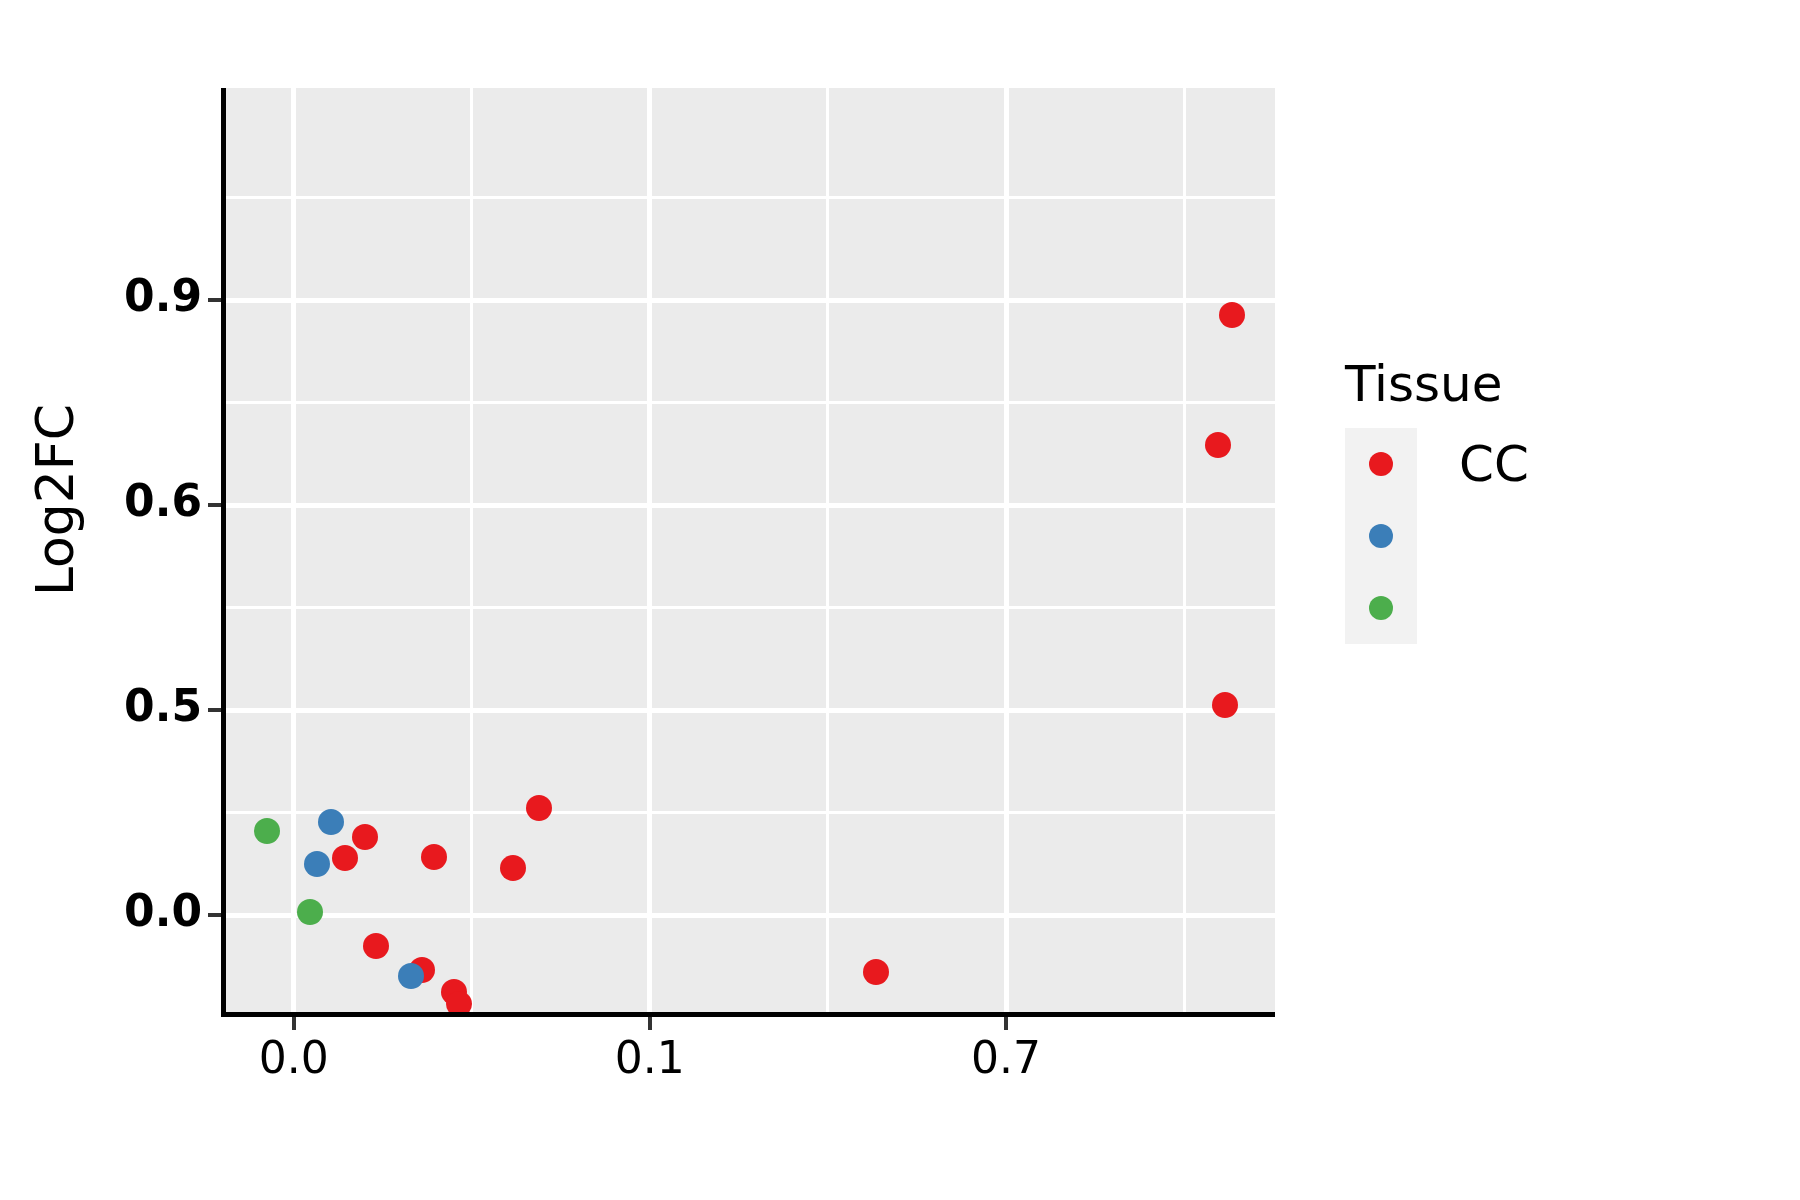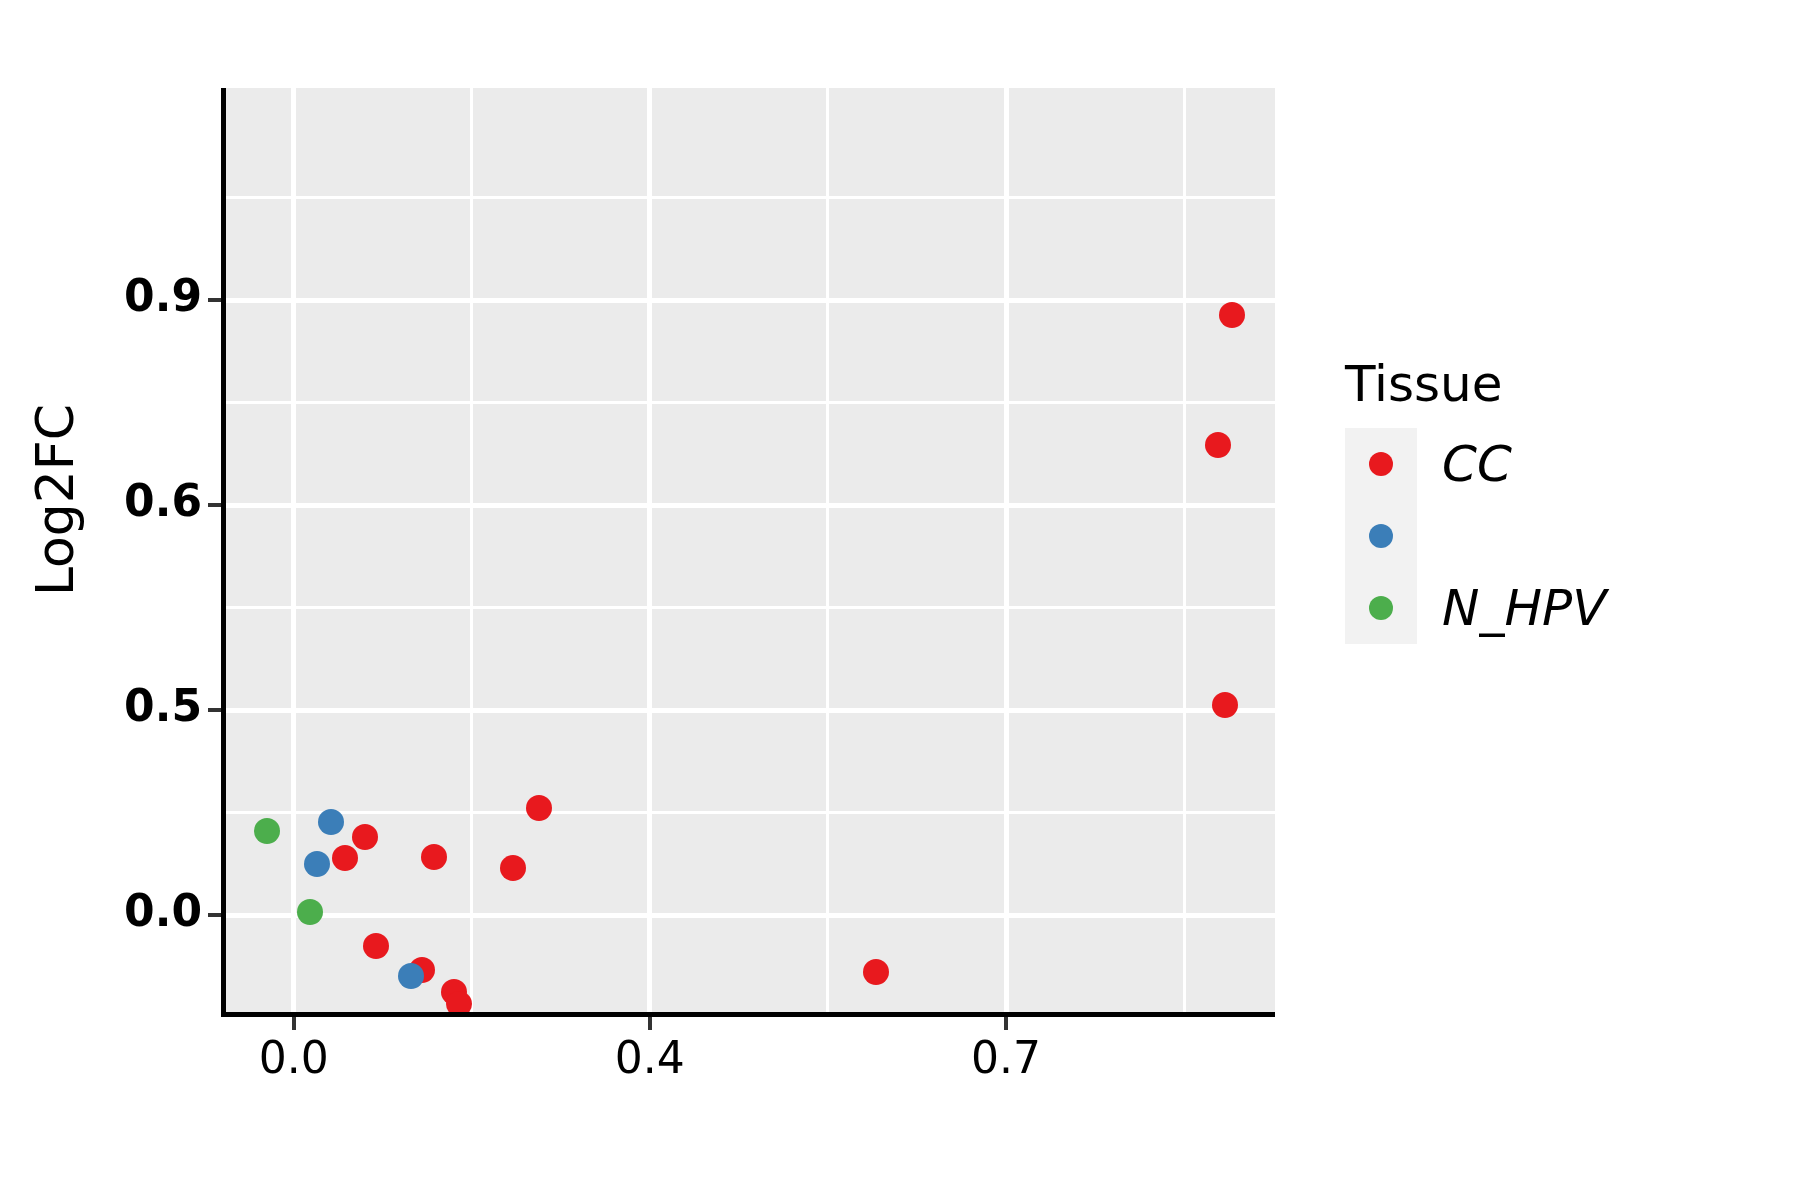--- a/index.html
+++ b/index.html
@@ -60,21 +60,21 @@
   
   #legend{position:absolute;left:1345px;top:355px;width:440px;}
   #legend-title{font-size:50px;color:#000;margin-bottom:15px;white-space:nowrap;}
   #legend-keys{display:flex;flex-direction:column;}
   .legend-row{display:flex;align-items:center;height:72px;}
   .legend-key{
     width:72px;height:72px;background:#F2F2F2;
     display:flex;align-items:center;justify-content:center;flex:0 0 auto;
   }
   .legend-dot{width:24px;height:24px;border-radius:50%;}
-  .legend-label{font-size:50px;color:#000;margin-left:25px;white-space:nowrap;font-style:italic;}
+  .legend-label{font-size:50px;color:#000;margin-left:42px;white-space:nowrap;}
 </style>
 </head>
 <body>
 
 <div id="root">
 
 
   <div id="panel">
     <div id="gridlines">
         <div class="gridline grid-major-h" style="top: 824.524px;"></div>
@@ -122,21 +122,21 @@
       <div class="ticklabel-y" style="top: 885.024px;">0.0</div>
       <div class="tick-y" style="top: 708.146px;"></div>
       <div class="ticklabel-y" style="top: 680.146px;">0.5</div>
       <div class="tick-y" style="top: 503.268px;"></div>
       <div class="ticklabel-y" style="top: 475.268px;">0.6</div>
       <div class="tick-y" style="top: 298.39px;"></div>
       <div class="ticklabel-y" style="top: 270.39px;">0.9</div>
       <div class="tick-x" style="left: 291.677px;"></div>
       <div class="ticklabel-x" style="left: 203.677px;">0.0</div>
       <div class="tick-x" style="left: 647.874px;"></div>
-      <div class="ticklabel-x" style="left: 559.874px;">0.4</div>
+      <div class="ticklabel-x" style="left: 559.874px;">0.1</div>
       <div class="tick-x" style="left: 1004.07px;"></div>
       <div class="ticklabel-x" style="left: 916.071px;">0.7</div>
     </div>
 
   <div id="axis-title-y">Log2FC</div>
 
   <div id="legend">
     <div id="legend-title">Tissue</div>
     <div id="legend-keys">
         <div class="legend-row">
@@ -147,18 +147,17 @@
         </div>
         <div class="legend-row">
           <div class="legend-key">
             <div class="legend-dot" style="background: rgb(59, 126, 184);"></div>
           </div>
         </div>
         <div class="legend-row">
           <div class="legend-key">
             <div class="legend-dot" style="background: rgb(76, 174, 76);"></div>
           </div>
-          <div class="legend-label">N_HPV</div>
         </div>
       </div>
   </div>
 
 </div>
 
 </body></html>

